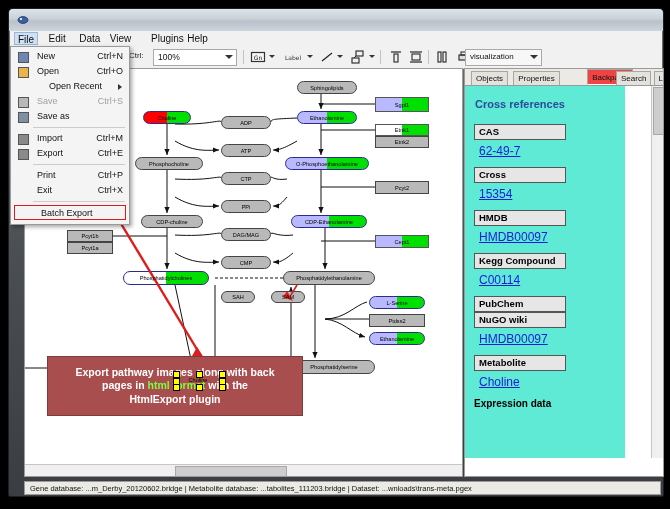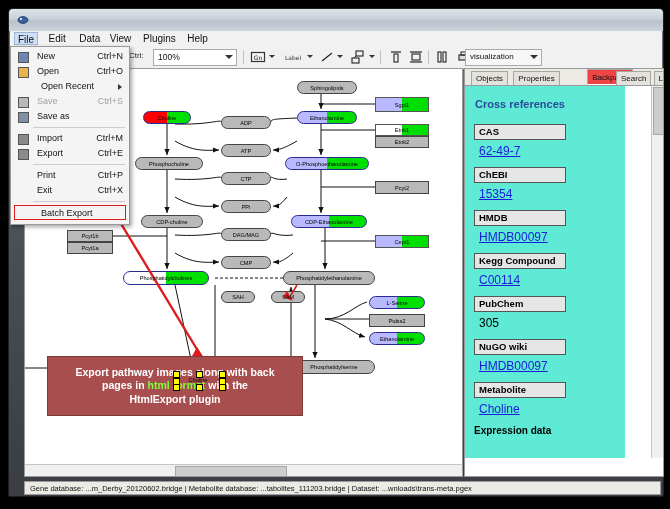--- a/index.html
+++ b/index.html
@@ -111,21 +111,21 @@
         <ellipse cx="6" cy="6" rx="5" ry="3.4" fill="#3a5f9e" stroke="#203a63" stroke-width="0.8"></ellipse>
         <circle cx="4" cy="5" r="1.1" fill="#fff"></circle>
       </svg>
     </div>
 
     <div class="menubar" id="menubar">
         <div class="menu-item active" style="left: 4px;">File</div>
         <div class="menu-item" style="left: 34.6px;">Edit</div>
         <div class="menu-item" style="left: 65.2px;">Data</div>
         <div class="menu-item" style="left: 95.8px;">View</div>
-        <div class="menu-item" style="left: 129px;">Plugins</div>
+        <div class="menu-item" style="left: 137px;">Plugins</div>
         <div class="menu-item" style="left: 173.2px;">Help</div>
       </div>
 
     <div class="toolbar">
       <div class="tb-sep" style="left:112px"></div>
       <div class="zoom-label">Ctrl:</div>
       <div class="zoom-combo">
         <div class="val">100%</div>
         <div class="arr"></div>
       </div>
@@ -368,49 +368,48 @@
           <div class="tab" style="left: 48.2px;">Properties</div>
           <div class="tab sel" style="left: 104.2px;">Backpage</div>
           <div class="tab" style="left: 151px;">Search</div>
           <div class="tab" style="left: 188.6px;">Legend</div>
         </div>
       <div class="panel-body">
         <div class="xrefs-title">Cross references</div>
         <div id="xrefs">
             <div class="xref-head">CAS</div>
             <div class="xref-val link">62-49-7</div>
-            <div class="xref-head">ChEBI</div>
+            <div class="xref-head">Cross</div>
             <div class="xref-val link">15354</div>
             <div class="xref-head">HMDB</div>
             <div class="xref-val link">HMDB00097</div>
             <div class="xref-head">Kegg Compound</div>
             <div class="xref-val link">C00114</div>
             <div class="xref-head">PubChem</div>
-            <div class="xref-val plain">305</div>
             <div class="xref-head">NuGO wiki</div>
             <div class="xref-val link">HMDB00097</div>
             <div class="xref-head">Metabolite</div>
             <div class="xref-val link">Choline</div>
           </div>
         <div class="expr-title">Expression data</div>
       </div>
       <div class="panel-vscroll">
         <div class="panel-vthumb"></div>
       </div>
     </div>
 
     <div class="statusbar">
       <div class="status-text">Gene database: ...m_Derby_20120602.bridge | Metabolite database: ...tabolites_111203.bridge | Dataset: ...wnloads\trans-meta.pgex</div>
     </div>
 
     <div id="filemenu" style="position:absolute;left:1px;top:37px;width:118px;background:#f4f4f4;border:1px solid #9a9a9a;
                 box-shadow:2px 2px 4px rgba(0,0,0,.35);padding:2px 0 3px 0;z-index:50;">
         <div style="position: relative; height: 15px; line-height: 15px; font-size: 9px; padding-left: 26px; color: rgb(17, 17, 17);"><span style="position: absolute; left: 7px; top: 3px; width: 9px; height: 9px; display: block; background: rgb(111, 134, 181); border: 1px solid rgb(85, 85, 85);"></span><span>New</span><span style="position: absolute; right: 6px; top: 0px; font-size: 9px; color: rgb(17, 17, 17);">Ctrl+N</span></div>
         <div style="position: relative; height: 15px; line-height: 15px; font-size: 9px; padding-left: 26px; color: rgb(17, 17, 17);"><span style="position: absolute; left: 7px; top: 3px; width: 9px; height: 9px; display: block; background: rgb(232, 181, 77); border: 1px solid rgb(85, 85, 85);"></span><span>Open</span><span style="position: absolute; right: 6px; top: 0px; font-size: 9px; color: rgb(17, 17, 17);">Ctrl+O</span></div>
-        <div style="position: relative; height: 15px; line-height: 15px; font-size: 9px; padding-left: 30px; color: rgb(17, 17, 17);"><span>Open Recent</span><span style="position: absolute; right: 7px; top: 5px; width: 0px; height: 0px; border-top: 3px solid transparent; border-bottom: 3px solid transparent; border-left: 4px solid rgb(51, 51, 51);"></span></div>
+        <div style="position: relative; height: 15px; line-height: 15px; font-size: 9px; padding-left: 38px; color: rgb(17, 17, 17);"><span>Open Recent</span><span style="position: absolute; right: 7px; top: 5px; width: 0px; height: 0px; border-top: 3px solid transparent; border-bottom: 3px solid transparent; border-left: 4px solid rgb(51, 51, 51);"></span></div>
         <div style="position: relative; height: 15px; line-height: 15px; font-size: 9px; padding-left: 26px; color: rgb(160, 160, 160);"><span style="position: absolute; left: 7px; top: 3px; width: 9px; height: 9px; display: block; background: rgb(184, 184, 184); border: 1px solid rgb(85, 85, 85);"></span><span>Save</span><span style="position: absolute; right: 6px; top: 0px; font-size: 9px; color: rgb(160, 160, 160);">Ctrl+S</span></div>
         <div style="position: relative; height: 15px; line-height: 15px; font-size: 9px; padding-left: 26px; color: rgb(17, 17, 17);"><span style="position: absolute; left: 7px; top: 3px; width: 9px; height: 9px; display: block; background: rgb(127, 143, 166); border: 1px solid rgb(85, 85, 85);"></span><span>Save as</span></div>
         <div style="height: 1px; background: rgb(204, 204, 204); margin: 3px 4px 3px 22px;"></div>
         <div style="position: relative; height: 15px; line-height: 15px; font-size: 9px; padding-left: 26px; color: rgb(17, 17, 17);"><span style="position: absolute; left: 7px; top: 3px; width: 9px; height: 9px; display: block; background: rgb(138, 138, 138); border: 1px solid rgb(85, 85, 85);"></span><span>Import</span><span style="position: absolute; right: 6px; top: 0px; font-size: 9px; color: rgb(17, 17, 17);">Ctrl+M</span></div>
         <div style="position: relative; height: 15px; line-height: 15px; font-size: 9px; padding-left: 26px; color: rgb(17, 17, 17);"><span style="position: absolute; left: 7px; top: 3px; width: 9px; height: 9px; display: block; background: rgb(138, 138, 138); border: 1px solid rgb(85, 85, 85);"></span><span>Export</span><span style="position: absolute; right: 6px; top: 0px; font-size: 9px; color: rgb(17, 17, 17);">Ctrl+E</span></div>
         <div style="height: 1px; background: rgb(204, 204, 204); margin: 3px 4px 3px 22px;"></div>
         <div style="position: relative; height: 15px; line-height: 15px; font-size: 9px; padding-left: 26px; color: rgb(17, 17, 17);"><span>Print</span><span style="position: absolute; right: 6px; top: 0px; font-size: 9px; color: rgb(17, 17, 17);">Ctrl+P</span></div>
         <div style="position: relative; height: 15px; line-height: 15px; font-size: 9px; padding-left: 26px; color: rgb(17, 17, 17);"><span>Exit</span><span style="position: absolute; right: 6px; top: 0px; font-size: 9px; color: rgb(17, 17, 17);">Ctrl+X</span></div>
         <div style="height: 1px; background: rgb(204, 204, 204); margin: 3px 4px 3px 22px;"></div>
         <div style="position: relative; height: 15px; line-height: 15px; font-size: 9px; padding-left: 26px; color: rgb(17, 17, 17); border: 1.6px solid rgb(224, 27, 27); box-sizing: border-box; background: rgb(244, 244, 244); margin: 1px 3px;"><span>Batch Export</span></div>

